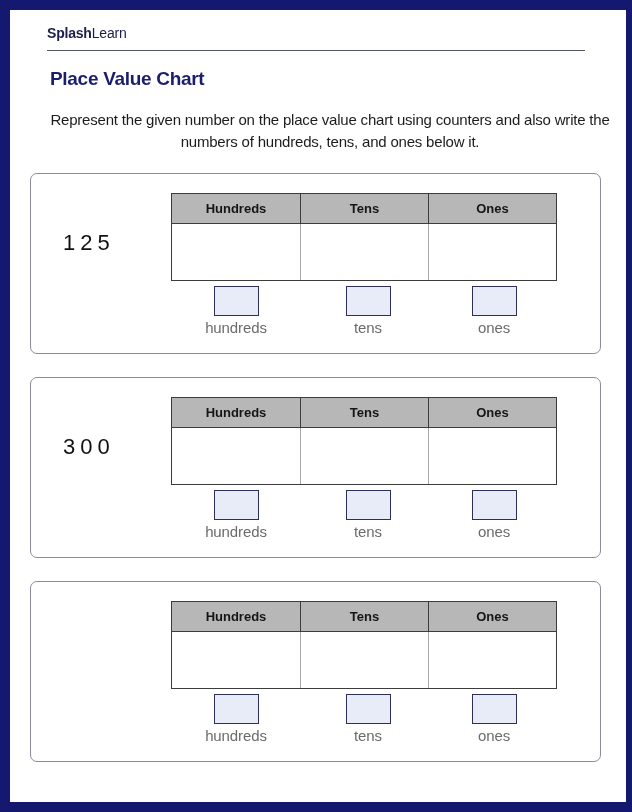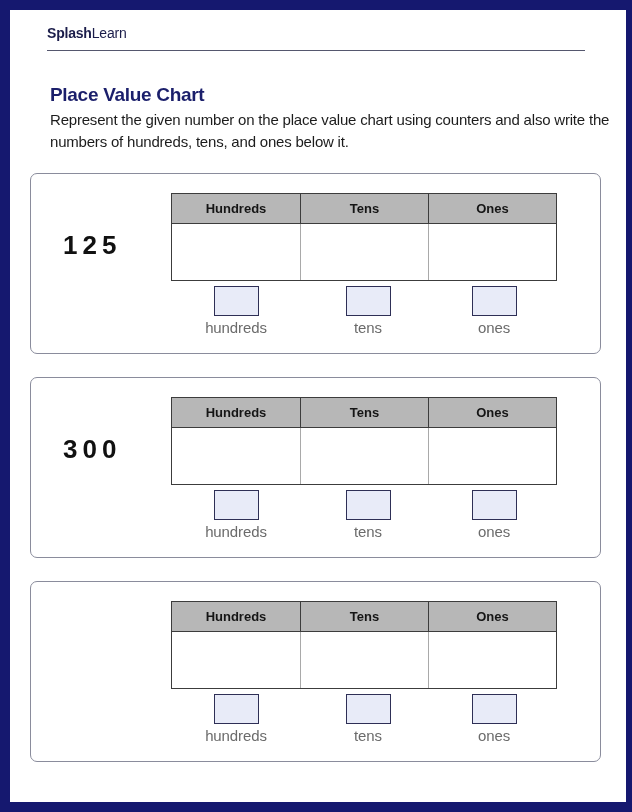--- a/index.html
+++ b/index.html
@@ -36,52 +36,53 @@
       position: absolute;
       left: 37px;
       top: 40px;
       width: 538px;
       height: 1px;
       background: #55576e;
     }
     .title {
       position: absolute;
       left: 40px;
-      top: 74px;
+      top: 58px;
       font-size: 19px;
       font-weight: bold;
       color: #1b1f6b;
       letter-spacing: -0.3px;
     }
     .instructions {
       position: absolute;
       left: 40px;
       top: 99px;
       width: 560px;
       font-size: 15px;
       line-height: 22px;
       color: #1c1c1c;
       letter-spacing: -0.2px;
+      text-align: center;
     }
     .card {
       position: absolute;
       left: 20px;
       width: 571px;
       height: 181px;
       border: 1.5px solid #8a8c9c;
       border-radius: 7px;
       box-sizing: border-box;
       background: #ffffff;
     }
     .card .number {
       position: absolute;
       left: 32px;
       top: 56px;
-      font-size: 26px;
-      font-weight: bold;
+      font-size: 22px;
+      font-weight: normal;
       color: #111111;
       letter-spacing: 5px;
       text-align: center;
     }
     .pv-table {
       position: absolute;
       left: 140px;
       top: 19px;
       width: 386px;
       height: 88px;

